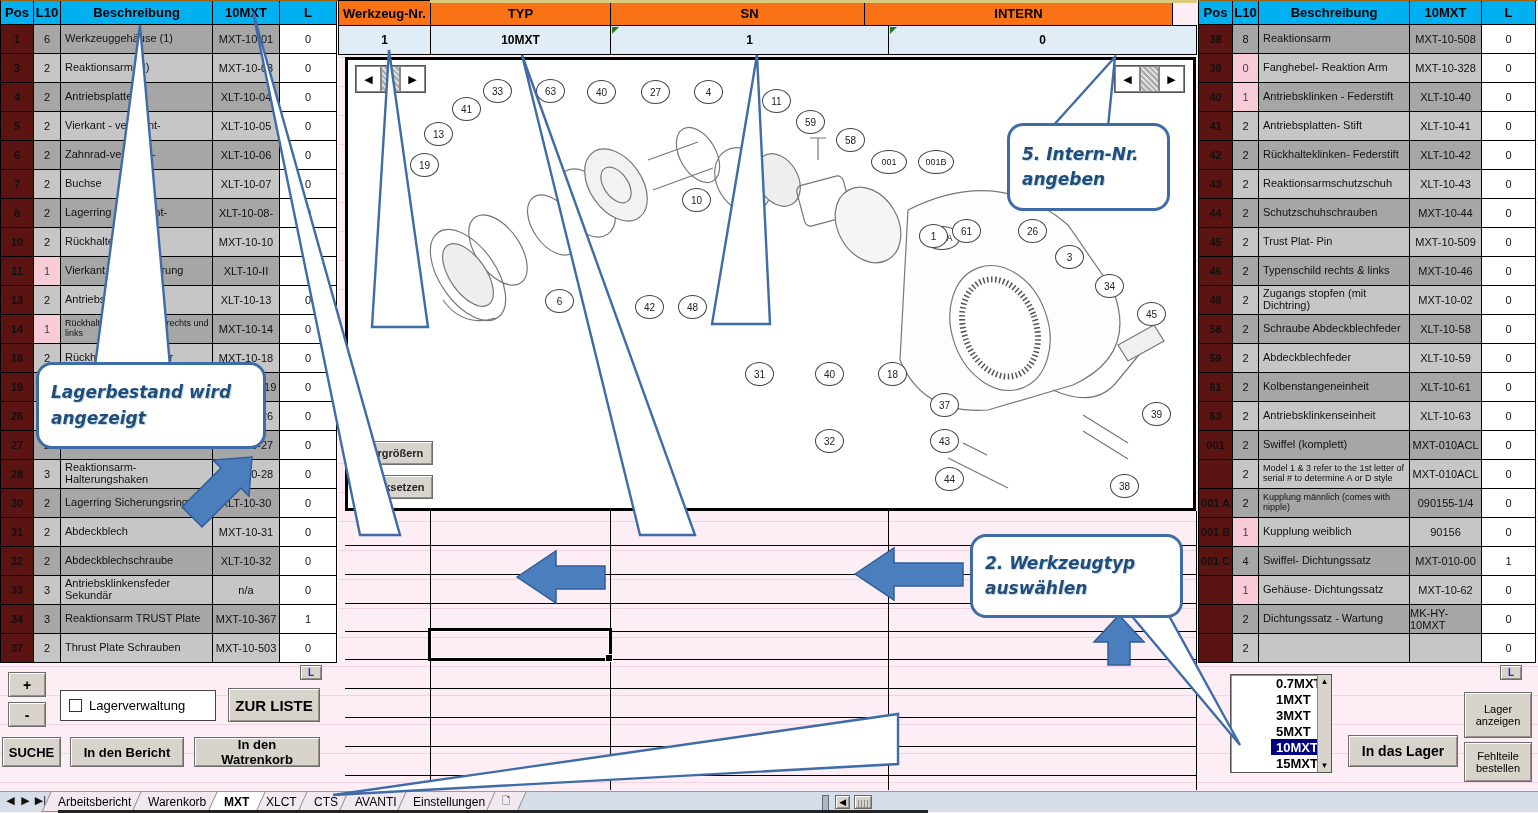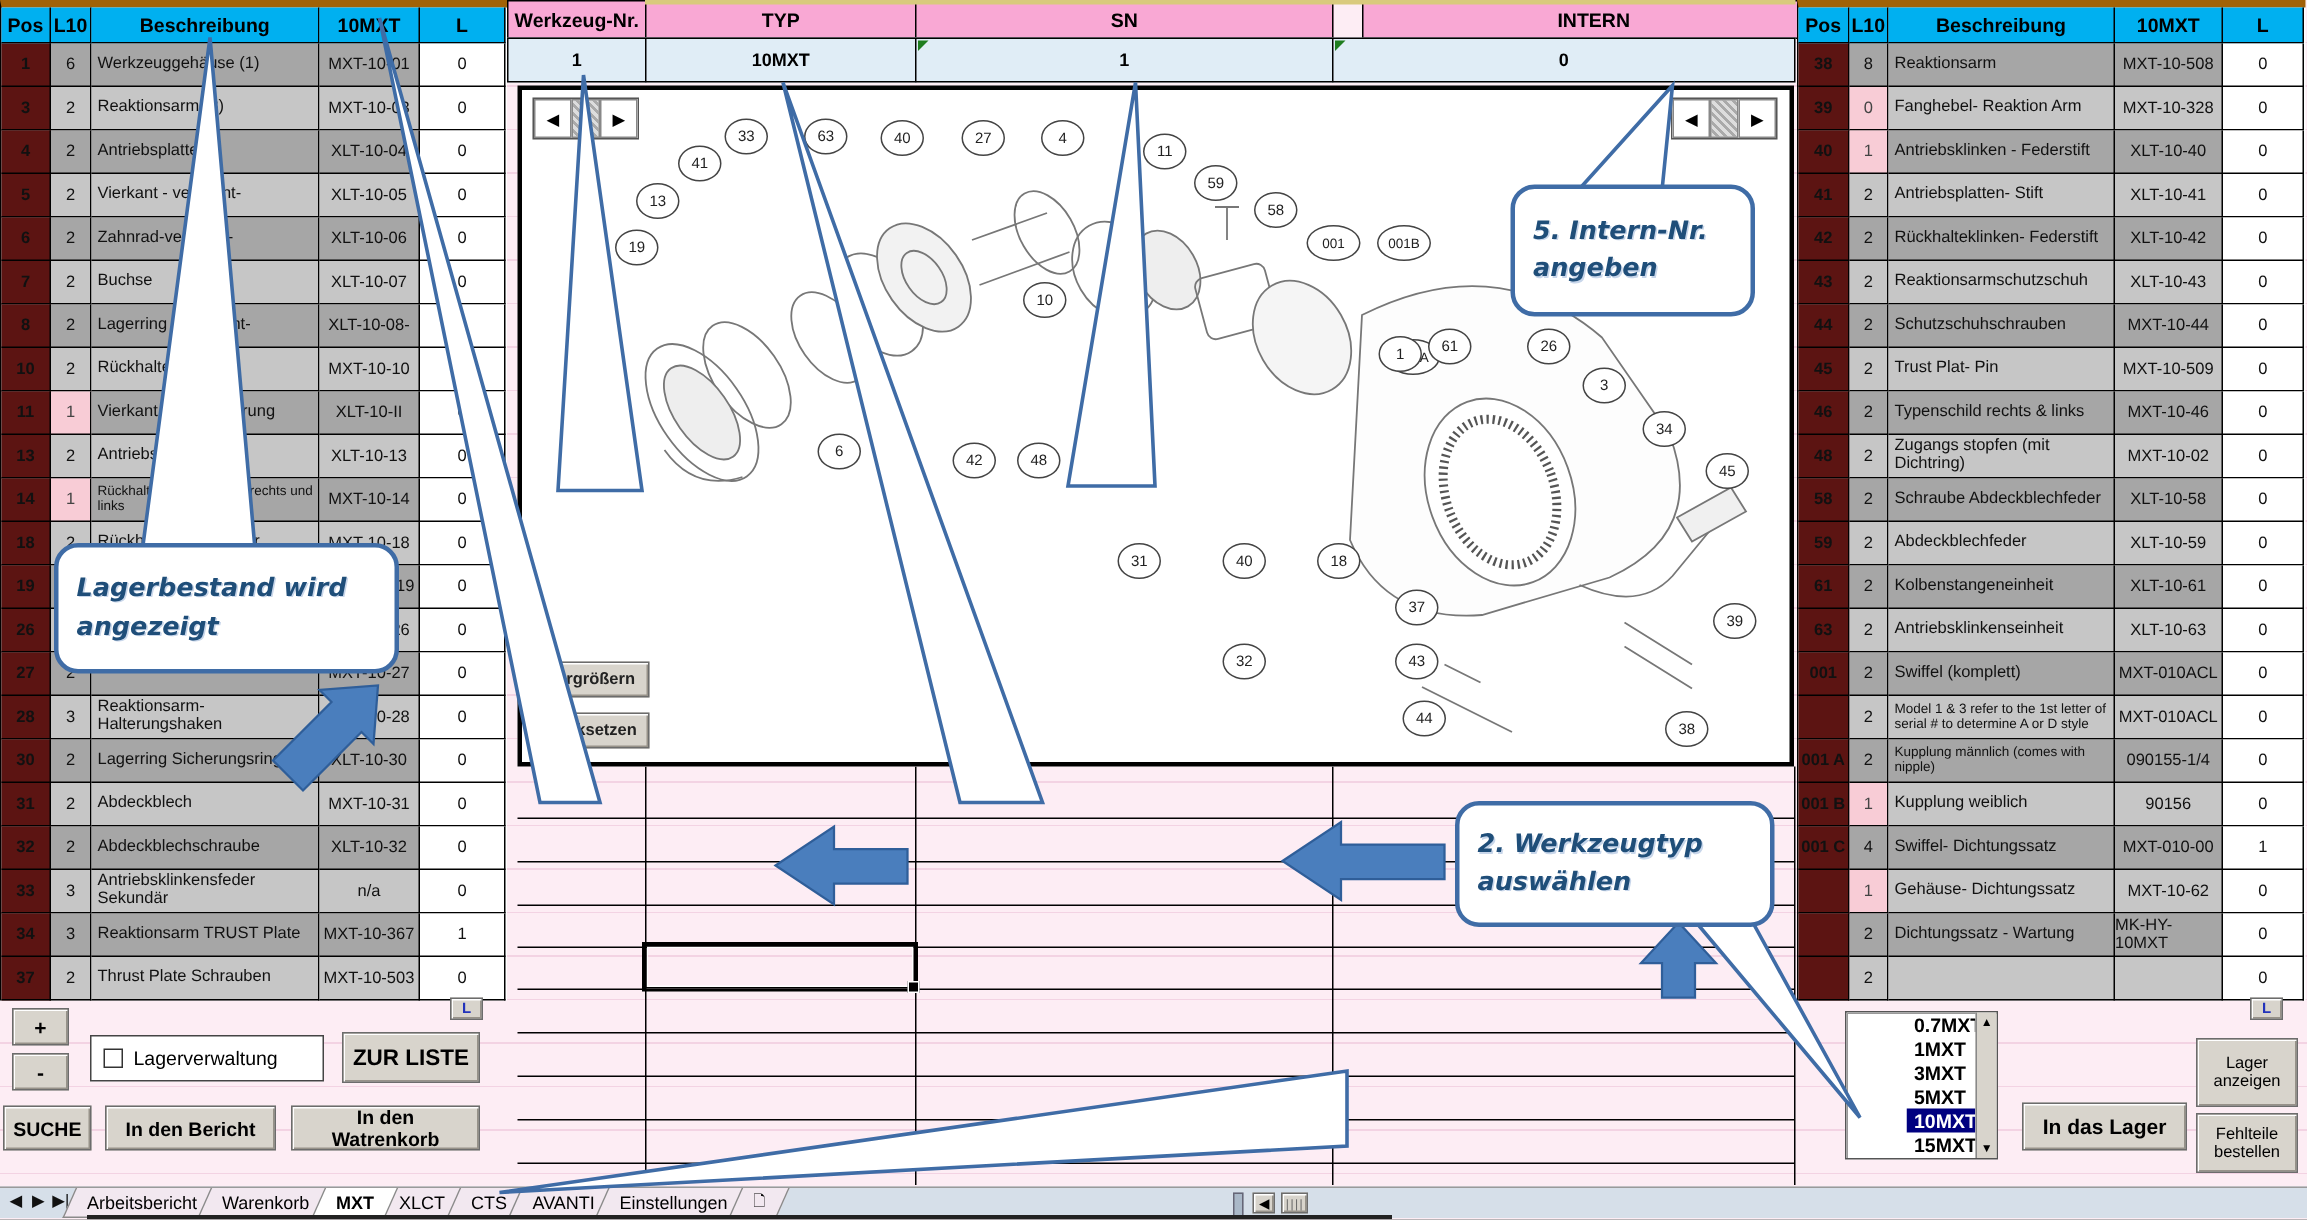--- a/index.html
+++ b/index.html
@@ -3,41 +3,41 @@
 <meta charset="utf-8">
 <style>
   html,body{margin:0;padding:0;background:#888;}
   #app{position:relative;width:1538px;height:813px;background:#fdedf4;overflow:hidden;
        font-family:"Liberation Sans",sans-serif;-webkit-font-smoothing:none;}
   
   #app::before{content:"";position:absolute;inset:0;
     background:repeating-linear-gradient(to bottom,transparent 0 28px,#f3d3e3 28px 29px);
     pointer-events:none;}
   
-  .ptable{position:absolute;top:0;border-left:1px solid #000;border-top:5px solid #a16207;background:#fff;z-index:3;}
+  .ptable{position:absolute;top:0;border-left:1px solid #000;border-top:1px solid #a16207;background:#fff;z-index:3;}
   .trow{display:grid;}
   .ltab .trow{grid-template-columns:33px 27px 152px 67px 57px;}
   .rtab .trow{grid-template-columns:34px 26px 151px 72px 54px;}
   .trow>div{border-right:1px solid #000;border-bottom:1px solid #000;overflow:hidden;
     display:flex;align-items:center;justify-content:center;font-size:11px;color:#111;}
   .thead{height:24px;}
   .thead>div{background:#00b0f0;font-weight:bold;font-size:13px;color:#000;}
   .prow{height:29px;}
   .cell-pos{background:#5c1412;color:#fff;font-weight:bold;font-size:12px;text-align:center;line-height:1;}
   .pos-sm{font-size:10px;}
   .cell-desc{justify-content:flex-start !important;padding-left:4px;line-height:1.08;text-align:left;}
   .desc-sm{font-size:9px !important;}
   .shade-d .cell-desc,.shade-d .cell-pn,.shade-d .cell-l10{background:#a6a6a6;}
   .shade-l .cell-desc,.shade-l .cell-pn,.shade-l .cell-l10{background:#c6c6c6;}
   .cell-l10.pink{background:#f8ccd6 !important;color:#444;}
   .cell-l{background:#fff;}
   
   .info{position:absolute;z-index:3;border:1px solid #000;box-sizing:border-box;
     display:flex;align-items:center;justify-content:center;font-size:12px;color:#000;}
-  .info-h{top:0;height:26px;background:#f9a8d4;font-weight:bold;font-size:13px;}
+  .info-h{top:0;height:26px;background:#f97316;font-weight:bold;font-size:13px;}
   .info-v{top:25px;height:30px;background:#e0edf6;font-weight:bold;}
   .khaki{position:absolute;left:430px;top:0;width:767px;height:3px;background:#d9ca7d;z-index:4;}
   .gtri{position:absolute;left:1px;top:1px;width:0;height:0;border-top:7px solid #1e7d1e;border-right:7px solid transparent;}
   
   #panel{position:absolute;left:345px;top:57px;width:851px;height:454px;background:#fff;
     border:3px solid #000;box-sizing:border-box;z-index:5;}
   .spin{position:absolute;top:5px;height:26px;display:flex;border:1px solid #555;background:#eee;}
   .spin .sb{width:23px;display:flex;align-items:center;justify-content:center;font-size:11px;
     background:#fff;border:1px solid #888;color:#000;cursor:default;}
   .spin .hatch{width:17px;background:repeating-linear-gradient(45deg,#ddd 0 2px,#aaa 2px 4px);border:1px solid #888;}
@@ -93,21 +93,21 @@
 </style>
 </head>
 <body>
 
 <div id="app">
 
   <div class="khaki"></div>
   <div class="info info-h" style="left:338px;width:93px;">Werkzeug-Nr.</div>
   <div class="info info-h" style="left:430px;width:181px;">TYP</div>
   <div class="info info-h" style="left:610px;width:279px;">SN</div>
-  <div class="info info-h" style="left:908px;width:309px;">INTERN</div>
+  <div class="info info-h" style="left:864px;width:309px;">INTERN</div>
   <div class="info info-v" style="left:338px;width:93px;">1</div>
   <div class="info info-v" style="left:430px;width:181px;">10MXT</div>
   <div class="info info-v" style="left:610px;width:279px;">
       <span class="gtri"></span>
       <span>1</span>
     </div>
   <div class="info info-v" style="left:888px;width:309px;">
       <span class="gtri"></span>
       <span>0</span>
     </div>

